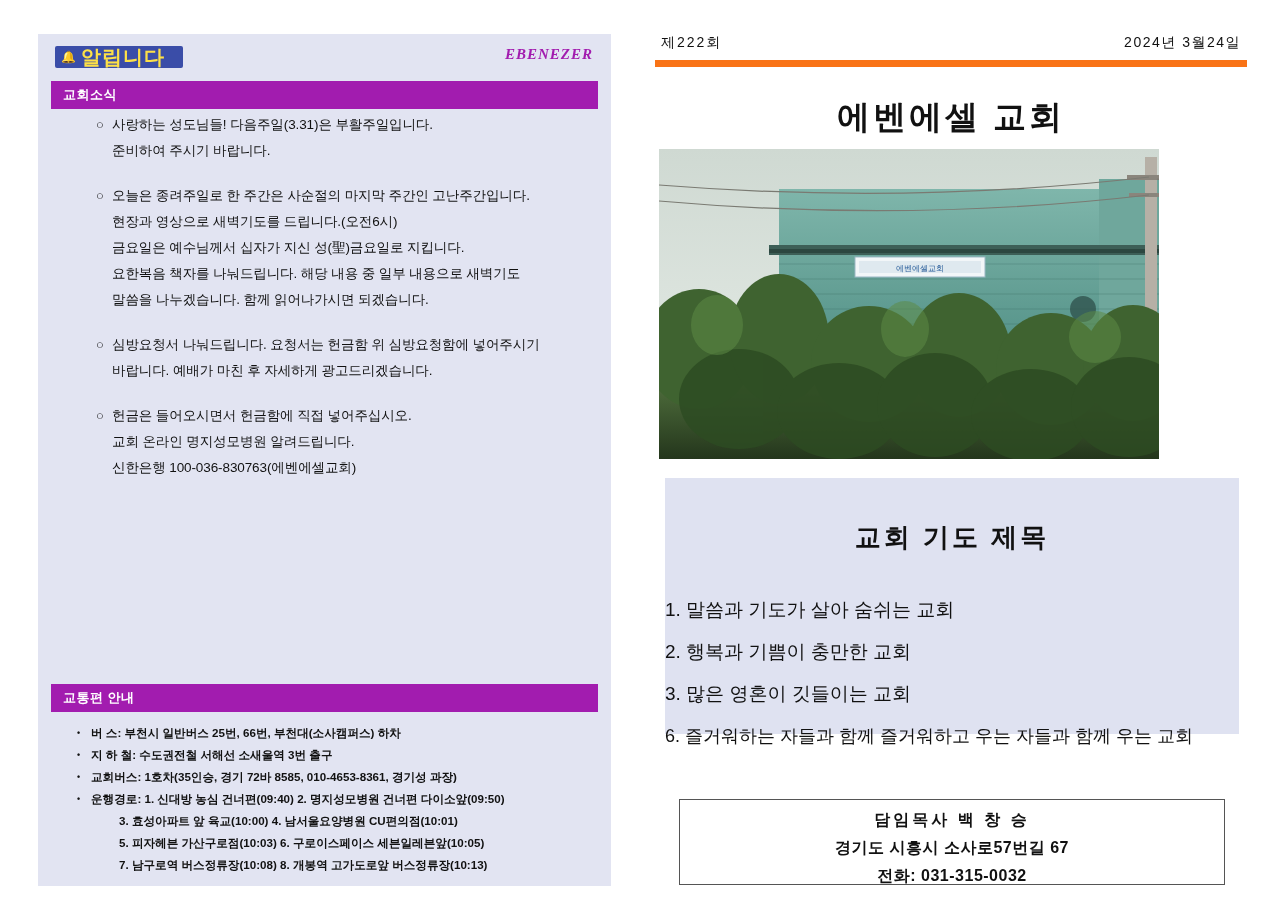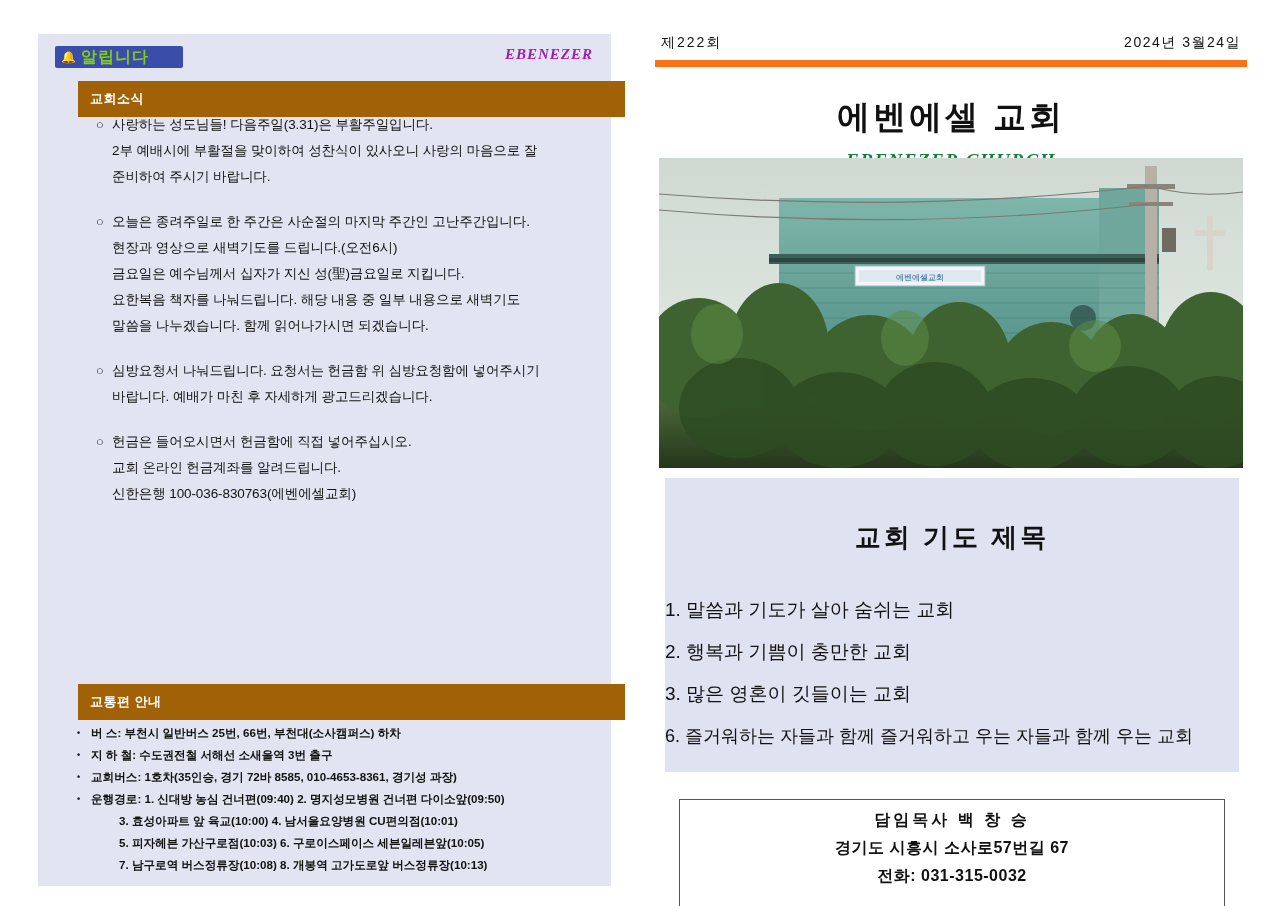--- a/index.html
+++ b/index.html
@@ -45,51 +45,50 @@
     padding-left: 6px;
     box-sizing: border-box;
   }
   .alrim-bell {
     font-size: 12px;
     color: #ffd24a;
     margin-right: 5px;
     line-height: 1;
   }
   .alrim-text {
-    color: #84cc16;
-    font-size: 16px;
+    color: #fde047;
+    font-size: 20px;
     font-weight: bold;
     letter-spacing: 1px;
   }
   .ebenezer-italic {
     position: absolute;
     right: 18px;
     top: 12px;
     font-family: "Liberation Serif", serif;
     font-style: italic;
     font-weight: bold;
     font-size: 15px;
     color: #a21caf;
     letter-spacing: 1px;
   }
   .section-bar {
     position: absolute;
     left: 13px;
     width: 547px;
-    height: 36px;
-    background: #a16207;
+    height: 28px;
+    background: #a21caf;
     color: #ffffff;
     font-size: 13px;
     font-weight: bold;
     display: flex;
     align-items: center;
     padding-left: 12px;
     box-sizing: border-box;
     letter-spacing: 0.5px;
-    margin-left: 27px;
   }
   .section-bar.news { top: 47px; }
 
   .news-body {
     position: absolute;
     left: 13px;
     top: 78px;
     width: 547px;
   }
   .news-group {
@@ -189,35 +188,35 @@
     font-size: 19px;
     color: #15803d;
     margin-top: 10px;
     letter-spacing: 1.5px;
   }
 
   
   .photo {
     position: absolute;
     left: 4px;
-    top: 124px;
-    width: 584px;
+    top: 115px;
+    width: 500px;
     height: 310px;
     overflow: hidden;
     background: #4e6b46;
   }
   .photo svg { display: block; }
 
   
   .prayer-box {
     position: absolute;
     left: 10px;
     top: 444px;
     width: 574px;
-    height: 294px;
+    height: 256px;
     background: #dfe2f1;
   }
   .prayer-title {
     text-align: center;
     font-size: 26px;
     font-weight: bold;
     color: #111;
     margin-top: 42px;
     letter-spacing: 3px;
   }
@@ -232,21 +231,21 @@
     letter-spacing: 0px;
   }
   .prayer-item.small { font-size: 18px; }
 
   
   .pastor-box {
     position: absolute;
     left: 24px;
     top: 765px;
     width: 546px;
-    height: 108px;
+    height: 86px;
     border: 1px solid #555;
     text-align: center;
     box-sizing: border-box;
   }
   .pastor-line {
     font-size: 16px;
     font-weight: bold;
     color: #111;
     line-height: 28px;
     letter-spacing: 0.5px;
@@ -269,21 +268,20 @@
     </div>
 
     <div class="section-bar news">교회소식</div>
 
     <div class="news-body">
 
       <div class="news-group">
         <div class="bullet-circle">○</div>
         <div class="news-lines">
           <div class="news-line">사랑하는 성도님들! 다음주일(3.31)은 부활주일입니다.</div>
-          <div class="news-line">2부 예배시에 부활절을 맞이하여 성찬식이 있사오니 사랑의 마음으로 잘</div>
           <div class="news-line">준비하여 주시기 바랍니다.</div>
         </div>
       </div>
 
       <div class="news-group">
         <div class="bullet-circle">○</div>
         <div class="news-lines">
           <div class="news-line">오늘은 종려주일로 한 주간은 사순절의 마지막 주간인 고난주간입니다.</div>
           <div class="news-line">현장과 영상으로 새벽기도를 드립니다.(오전6시)</div>
           <div class="news-line">금요일은 예수님께서 십자가 지신 성(聖)금요일로 지킵니다.</div>
@@ -297,21 +295,21 @@
         <div class="news-lines">
           <div class="news-line">심방요청서 나눠드립니다. 요청서는 헌금함 위 심방요청함에 넣어주시기</div>
           <div class="news-line">바랍니다. 예배가 마친 후 자세하게 광고드리겠습니다.</div>
         </div>
       </div>
 
       <div class="news-group">
         <div class="bullet-circle">○</div>
         <div class="news-lines">
           <div class="news-line">헌금은 들어오시면서 헌금함에 직접 넣어주십시오.</div>
-          <div class="news-line">교회 온라인 헌금계좌를 알려드립니다.</div>
+          <div class="news-line">교회 온라인 명지성모병원 알려드립니다.</div>
           <div class="news-line">신한은행 100-036-830763(에벤에셀교회)</div>
         </div>
       </div>
 
     </div>
 
     <div class="section-bar traffic">교통편 안내</div>
 
     <div class="traffic-body">
       <div class="traffic-line">

